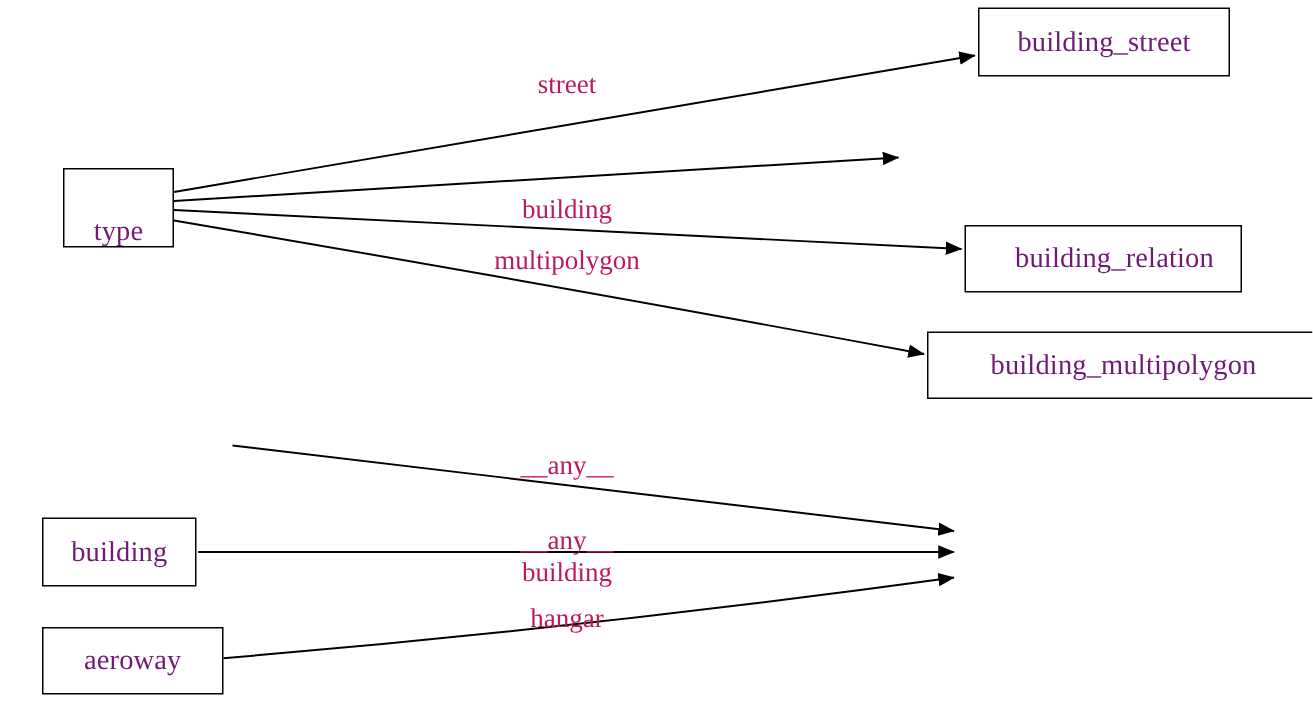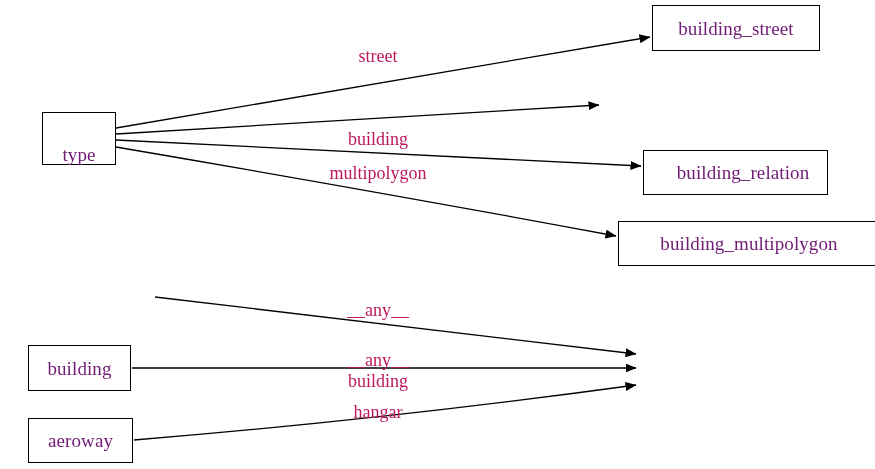--- a/index.html
+++ b/index.html
@@ -89,21 +89,21 @@
 
   <div class="node" style="left:618px; top:221px; width:262px; height:45px;">
     <span>building_multipolygon</span>
   </div>
 
 
   <div class="node" style="left:28px; top:345px; width:103px; height:46px;">
     <span>building</span>
   </div>
 
-  <div class="node" style="left:28px; top:418px; width:105px; height:45px;">
+  <div class="node" style="left:28px; top:418px; width:121px; height:45px;">
     <span>aeroway</span>
   </div>
 
 
   <div class="edge-label" style="left:378px; top:56px;">street</div>
   <div class="edge-label" style="left:378px; top:139px;">building</div>
   <div class="edge-label" style="left:378px; top:173px;">multipolygon</div>
   <div class="edge-label" style="left:378px; top:310px;">__any__</div>
   <div class="edge-label" style="left:378px; top:360px;">__any__</div>
   <div class="edge-label" style="left:378px; top:381px;">building</div>

